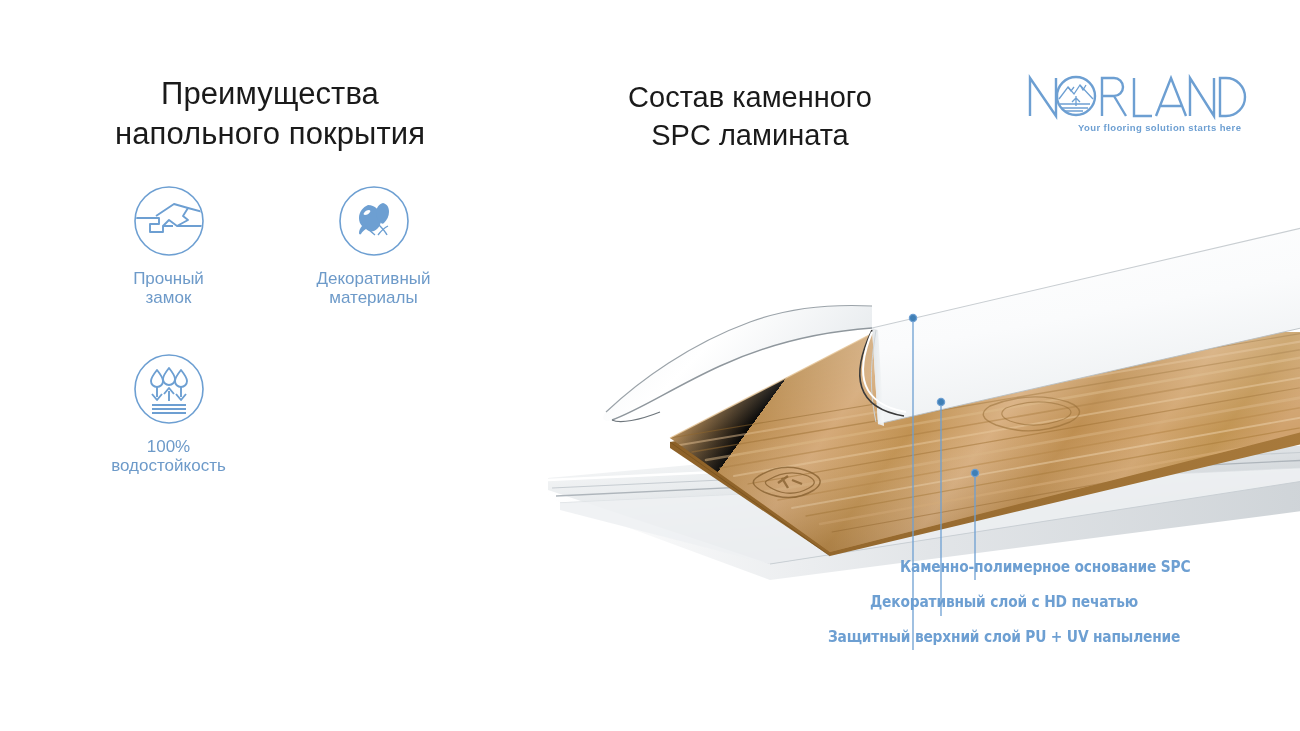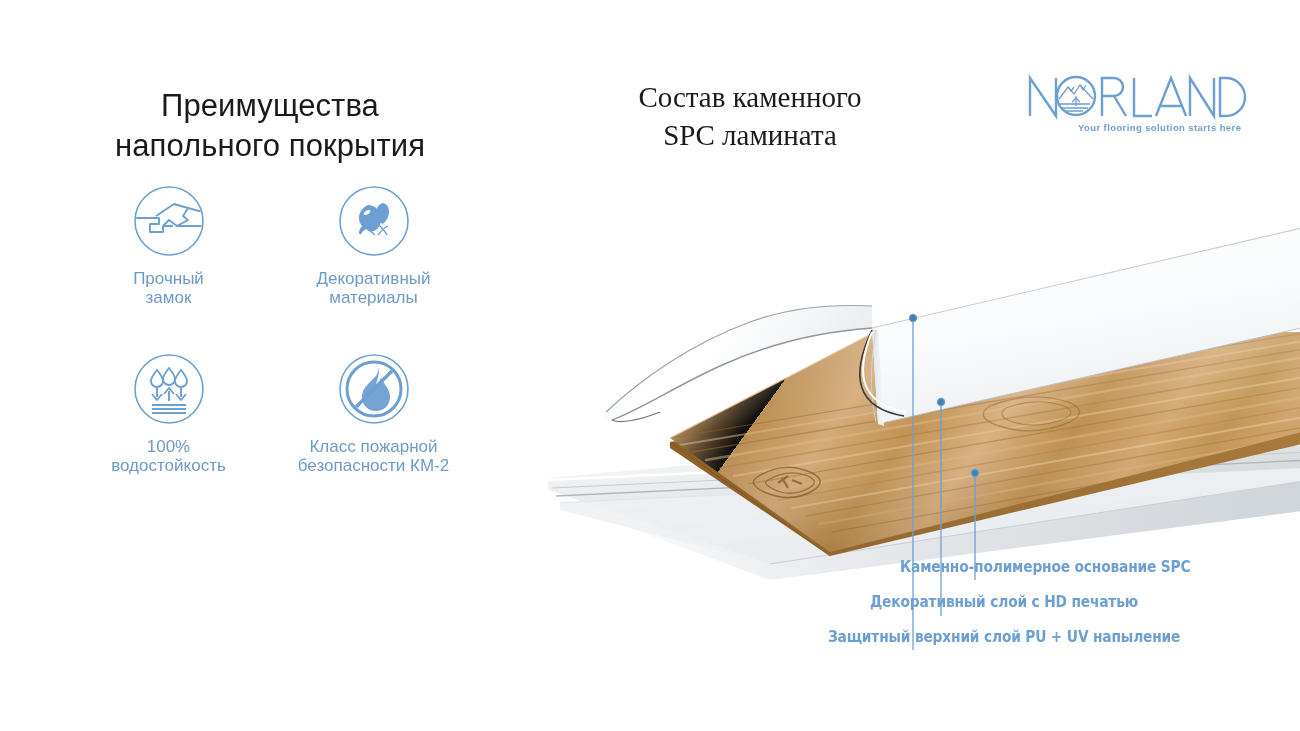--- a/index.html
+++ b/index.html
@@ -7,21 +7,21 @@
     width:1300px;height:731px;
     background:#ffffff;
     font-family:"Liberation Sans","DejaVu Sans",sans-serif;
     overflow:hidden;
     position:relative;
   }
   .stage{position:absolute;left:0;top:0;width:1300px;height:731px;}
 
   
   .left-title{
-    position:absolute;left:60px;top:86px;width:420px;
+    position:absolute;left:60px;top:74px;width:420px;
     text-align:center;
     font-size:31px;line-height:40px;
     color:#1a1a1a;
     letter-spacing:.1px;
     font-weight:400;
   }
   .left-title span{display:block;}
 
   .features{
     position:absolute;left:66px;top:185px;width:410px;
@@ -42,21 +42,20 @@
     white-space:pre-line;
   }
 
   
   .center-title{
     position:absolute;left:560px;top:78px;width:380px;
     text-align:center;
     font-size:29px;line-height:38px;
     color:#1a1a1a;
     font-weight:400;
-    font-family:Liberation Serif, serif;
   }
   .center-title span{display:block;}
 
   
   .logo{position:absolute;left:1020px;top:68px;width:230px;height:70px;font-weight:bold;}
 
   
   .product{position:absolute;left:520px;top:180px;width:790px;height:420px;}
 
   
@@ -139,37 +138,20 @@
             <path d="M19 52h34 M19 56h34 M19 60h34"></path>
           </g>
         </svg>
       </span>
       <div class="flabel">100%
 водостойкость</div>
     </div>
 
 
 
-    <div class="feature">
-      <span class="ic">
-        <svg viewBox="0 0 72 72" width="72" height="72">
-          <circle cx="36" cy="36" r="34" fill="none" stroke="#6d9fd2" stroke-width="1.6"></circle>
-          <circle cx="36" cy="36" r="27" fill="none" stroke="#6d9fd2" stroke-width="3"></circle>
-          <clipPath id="cl6">
-              <circle cx="36" cy="36" r="26"></circle>
-            </clipPath>
-          <g clip-path="url(#cl6)" fill="#6d9fd2" opacity="0.95">
-            <path d="M40 14c1 7-3 10-7 14-5 5-9 9-9 16 0 8 6 14 14 14s14-6 14-14c0-9-7-13-9-20-1 4-3 6-5 7 2-6 4-11 2-17z"></path>
-          </g>
-          <line x1="18" y1="54" x2="54" y2="18" stroke="#6d9fd2" stroke-width="3.4"></line>
-        </svg>
-      </span>
-      <div class="flabel">Класс пожарной
-безопасности КМ-2</div>
-    </div>
 
   </div>
 
   <div class="center-title">
     <span>Состав каменного</span>
     <span>SPC ламината</span>
   </div>
 
   <div class="logo">
     <svg viewBox="0 0 230 70" width="230" height="70">

